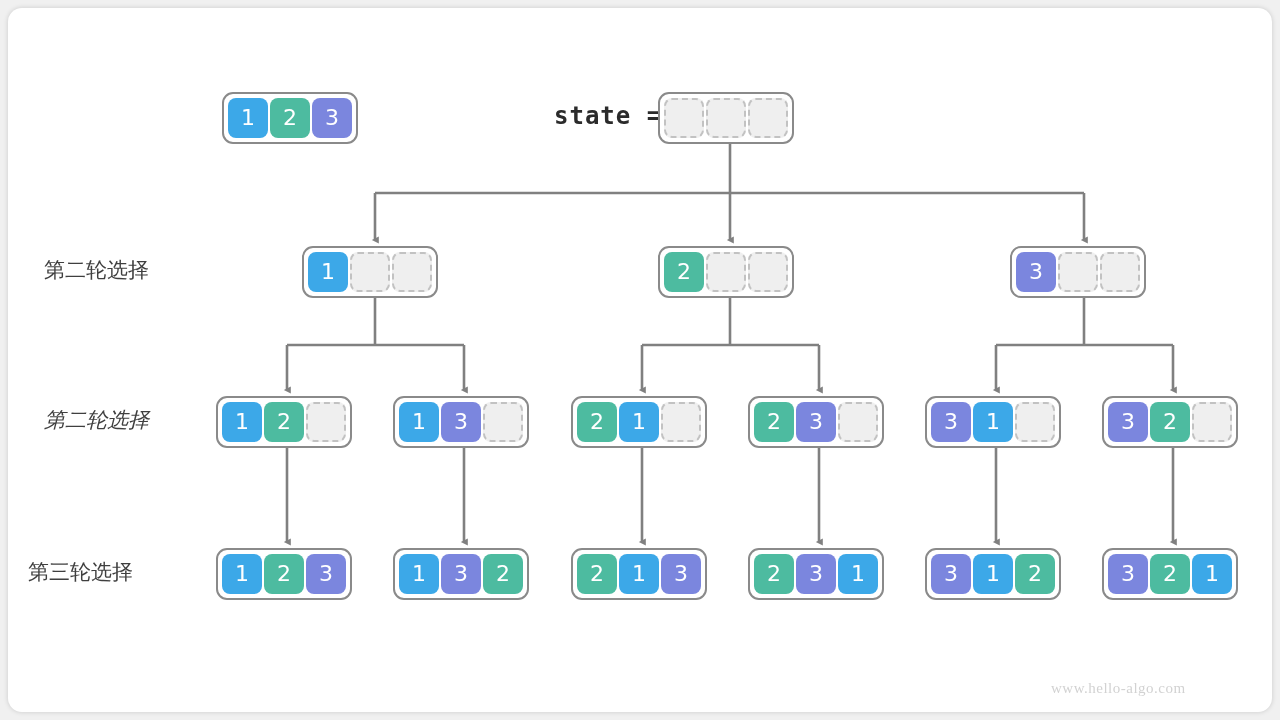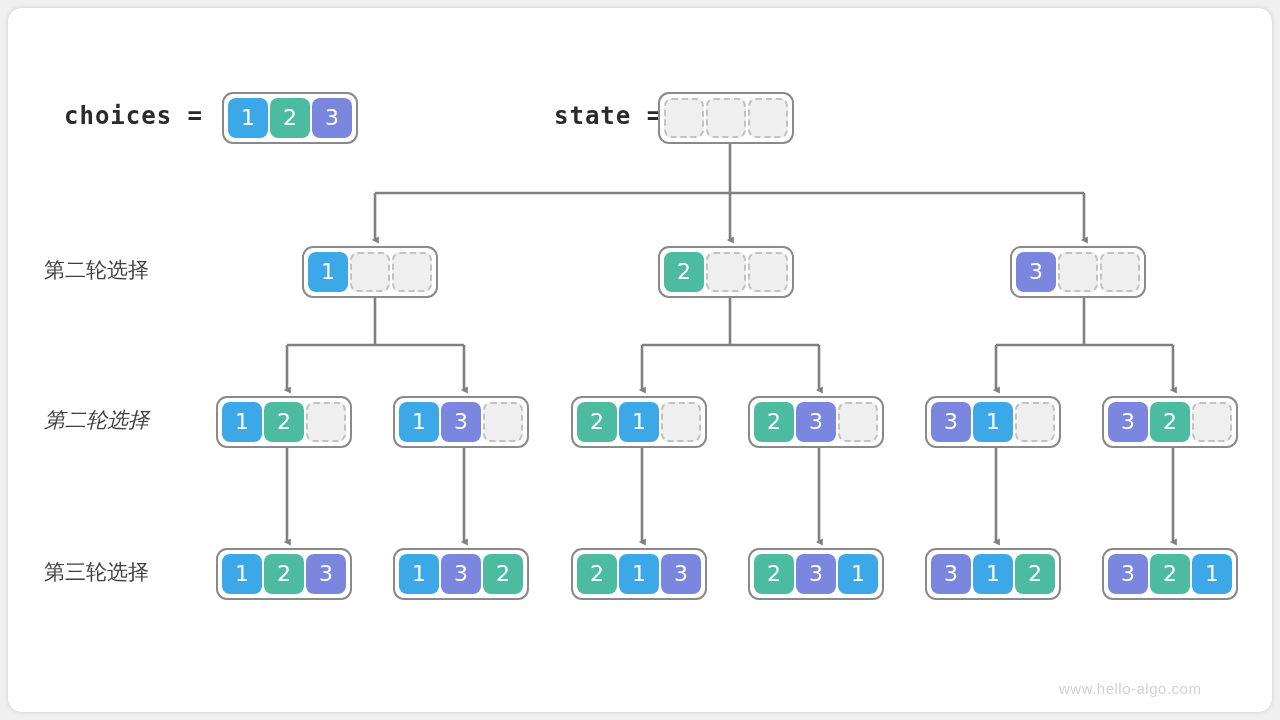--- a/index.html
+++ b/index.html
@@ -46,26 +46,25 @@
   }
   .row-label {
     position: absolute;
     font-family: "DejaVu Sans", sans-serif;
     font-size: 21px;
     color: #3f3f3f;
     white-space: nowrap;
   }
   .watermark {
     position: absolute;
-    font-family: Liberation Sans, sans-serif;
+    font-family: Liberation Serif, serif;
     font-size: 15px;
     color: #d2d2d2;
     letter-spacing: 0.5px;
     white-space: nowrap;
-    margin-left: 8px;
   }
 
   
   .arr {
     position: absolute;
     display: flex;
     flex-direction: row;
     align-items: center;
     box-sizing: border-box;
     border: 2.5px solid #8a8a8a;
@@ -132,26 +131,25 @@
 
         <path d="M279,438 L279,534" marker-end="url(#arrowhead)"></path>
         <path d="M456,438 L456,534" marker-end="url(#arrowhead)"></path>
         <path d="M634,438 L634,534" marker-end="url(#arrowhead)"></path>
         <path d="M811,438 L811,534" marker-end="url(#arrowhead)"></path>
         <path d="M988,438 L988,534" marker-end="url(#arrowhead)"></path>
         <path d="M1165,438 L1165,534" marker-end="url(#arrowhead)"></path>
       </g>
     </svg>
 
-    <div class="mono-label" id="choices-label" style="left:56px; top:94px;">choices  =</div>
     <div class="mono-label" id="state-label" style="left:522px; top:94px;margin-left:24px;">state  =</div>
 
     <div class="row-label" id="row-label-0" style="left:36px; top:248px;">第二轮选择</div>
     <div class="row-label" id="row-label-1" style="left:36px; top:398px;font-style:italic;">第二轮选择</div>
-    <div class="row-label" id="row-label-2" style="left:36px; top:550px;">第三轮选择</div>
+    <div class="row-label" id="row-label-2" style="left:20px; top:550px;">第三轮选择</div>
 
     <div id="boxes">
         <div class="arr" style="left: 214px; top: 84px;">
           <div class="cell" style="background: rgb(60, 168, 232);">1</div>
           <div class="cell" style="background: rgb(77, 187, 160);">2</div>
           <div class="cell" style="background: rgb(123, 134, 222);">3</div>
         </div>
         <div class="arr" style="left: 650px; top: 84px;">
           <div class="cell empty"></div>
           <div class="cell empty"></div>

